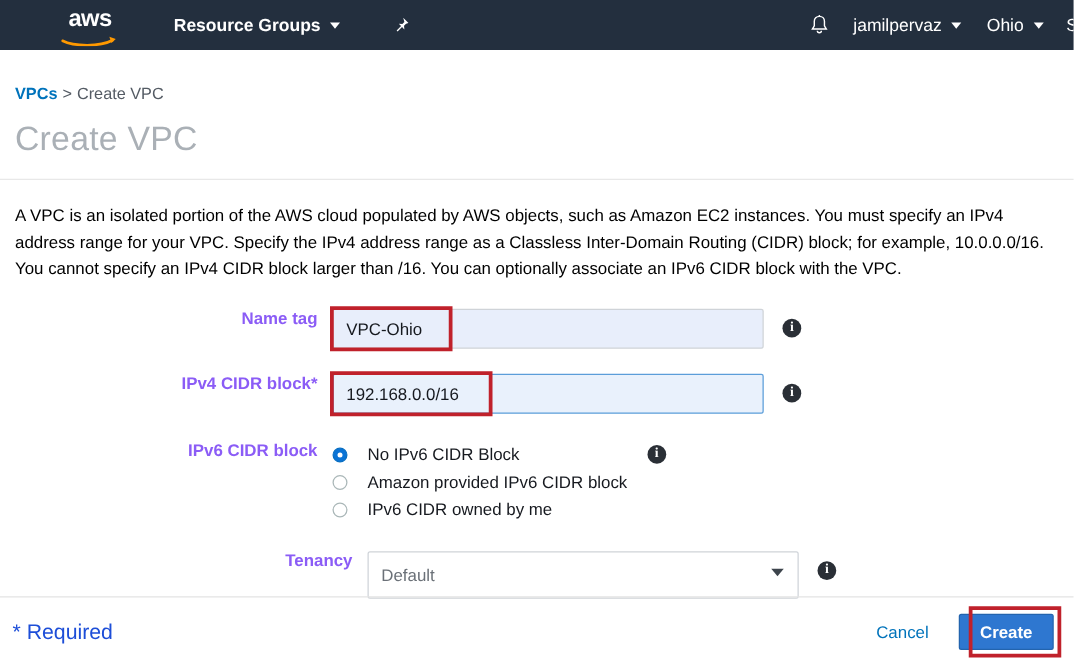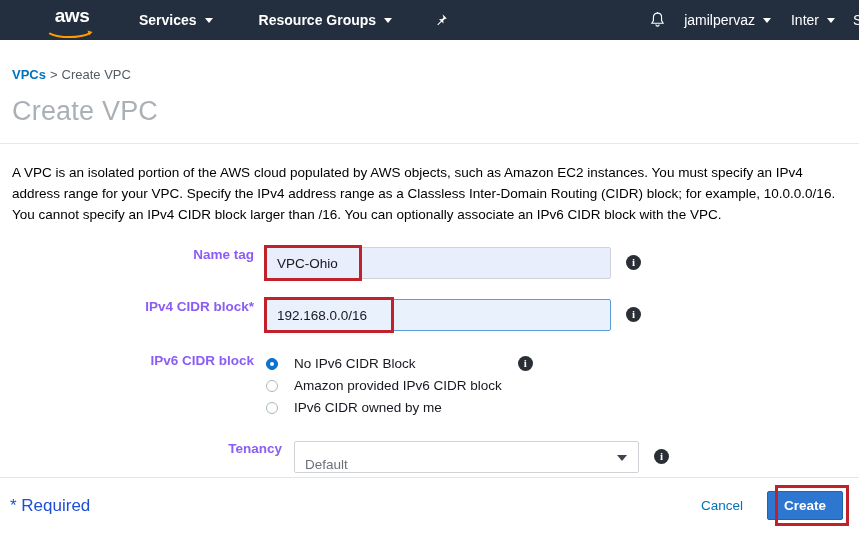--- a/index.html
+++ b/index.html
@@ -199,28 +199,28 @@
   }
   .radio-label {
     margin-left: 16px;
     font-size: 13.5px;
     color: #16191f;
     cursor: pointer;
     white-space: nowrap;
   }
 
   .select {
-    width: 345px; height: 32px;
+    width: 345px; height: 38px;
     border: 1px solid #cfd3d8;
     border-radius: 2px;
     background: #ffffff;
     font-size: 13.5px;
     color: #6b7178;
     padding: 0 10px;
-    display: flex; align-items: flex-end;
+    display: flex; align-items: center;
     position: relative;
     cursor: pointer;
   }
   .select .arrow {
     position: absolute;
     right: 11px; top: 13px;
     width: 0; height: 0;
     border-left: 5px solid transparent;
     border-right: 5px solid transparent;
     border-top: 6px solid #3d444c;
@@ -288,24 +288,20 @@
     <div class="nav-logo">
       <span class="wordmark">aws</span>
       <span class="smile">
         <svg width="46" height="9" viewBox="0 0 46 9">
           <path d="M1 4.6 C10 9.2 31 9.6 41 4.2" stroke="#ff9900" stroke-width="2.1" fill="none" stroke-linecap="round"></path>
           <path d="M38.5 1.4 L43.6 3.1 L40.1 6.3 Z" fill="#ff9900"></path>
         </svg>
       </span>
     </div>
 
-    <div class="nav-item services">
-      <span>Services</span>
-      <span class="caret"></span>
-    </div>
 
     <div class="nav-item">
       <span>Resource Groups</span>
       <span class="caret"></span>
     </div>
 
     <div class="nav-pin">
       <svg width="15" height="15" viewBox="0 0 16 16">
         <path d="M10.2 1.3 L14.7 5.8 L12.6 6.4 L10.9 8.1 L11.2 11.2 L9.2 9.2 L5.4 13 L4.6 12.2 L8.4 8.4 L6.4 6.4 L9.5 6.7 L11.2 5 Z" fill="#ffffff"></path>
       </svg>
@@ -319,21 +315,21 @@
           <path d="M7.3 14.3 C7.3 15.3 8.1 16 9 16 C9.9 16 10.7 15.3 10.7 14.3" fill="none" stroke="#ffffff" stroke-width="1.2"></path>
         </svg>
       </div>
 
       <div class="nav-item">
         <span>jamilpervaz</span>
         <span class="caret"></span>
       </div>
 
       <div class="nav-item">
-        <span>Inter</span>
+        <span>Ohio</span>
         <span class="caret"></span>
       </div>
 
       <div class="nav-edge">S</div>
     </div>
   </div>
 
   <div class="content">
 
     <div class="breadcrumb">

